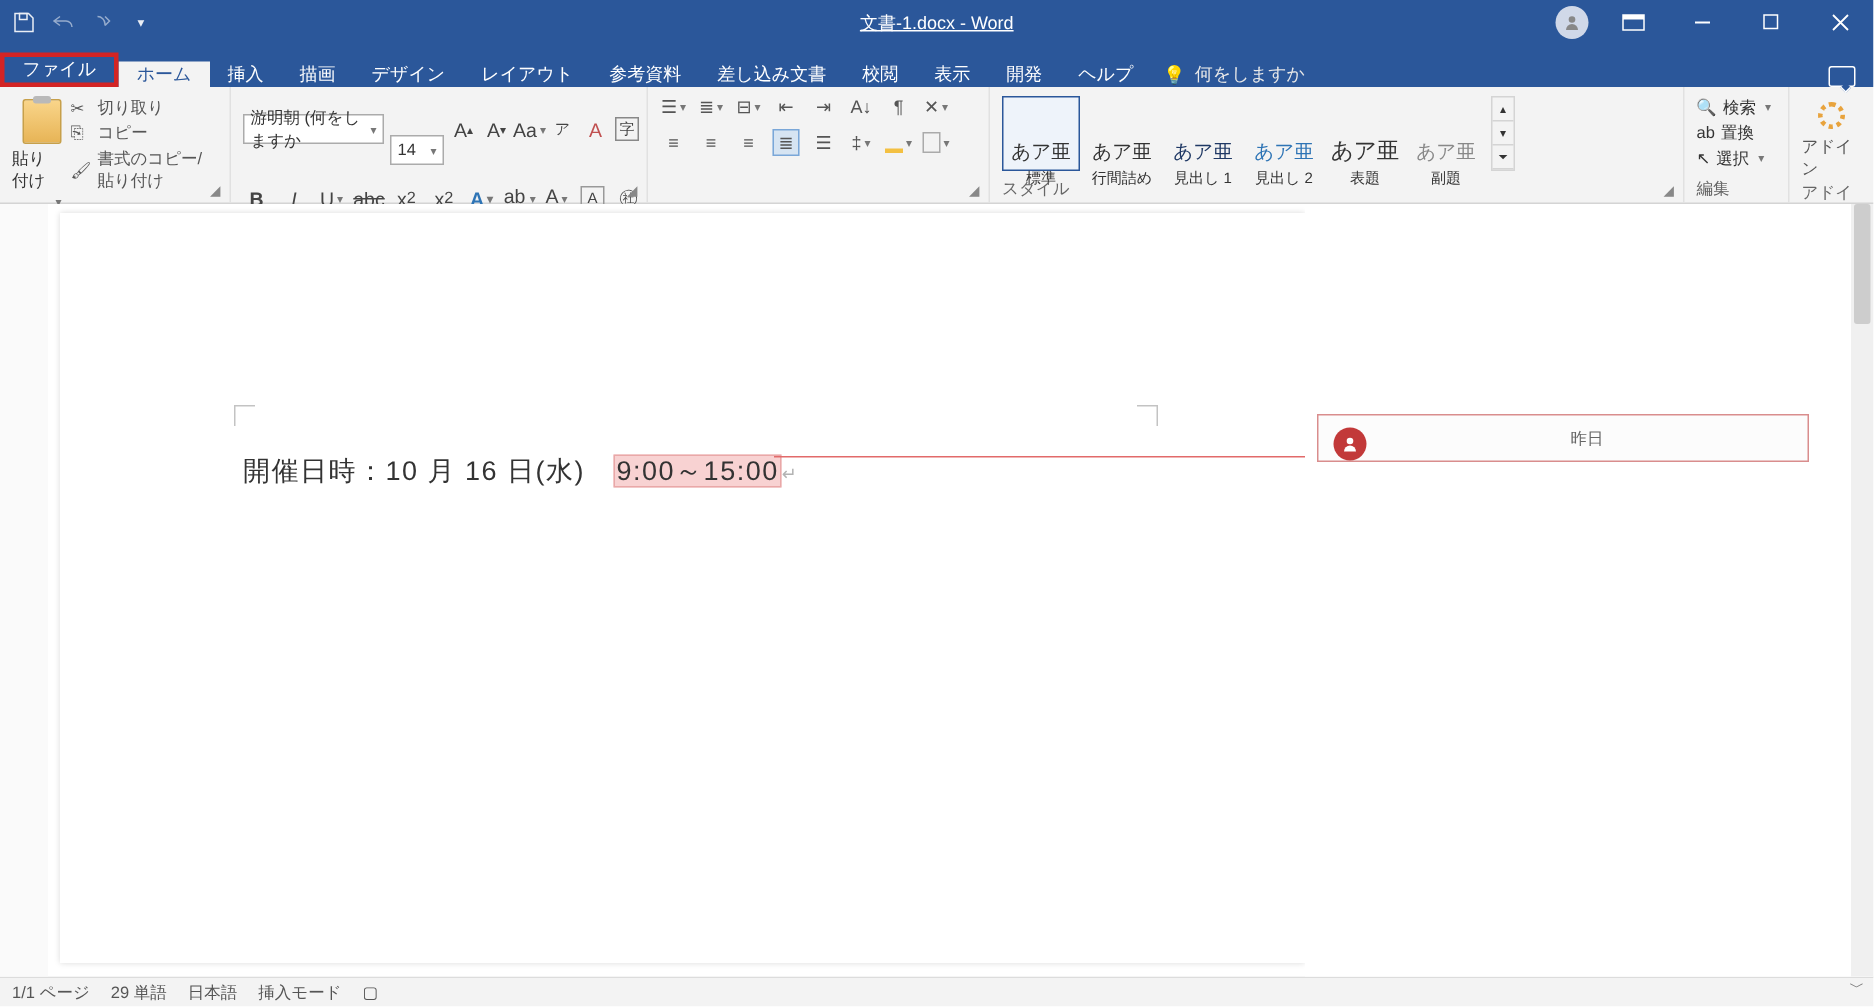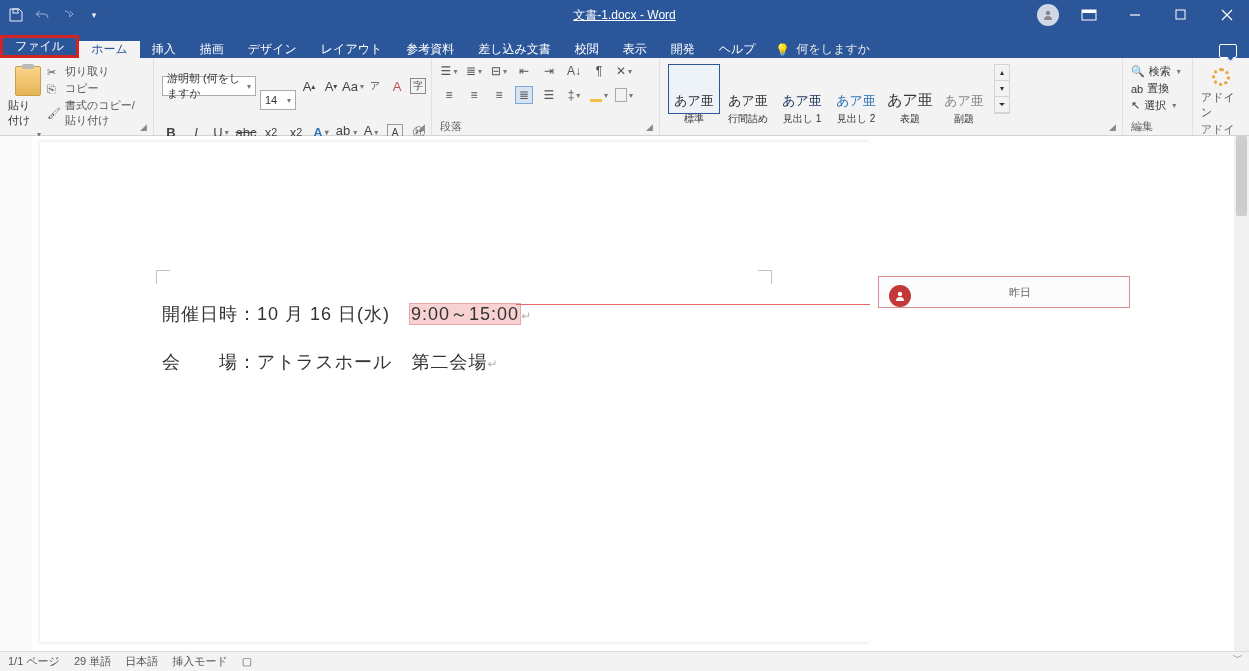--- a/index.html
+++ b/index.html
@@ -79,21 +79,21 @@
 .crop.tl { top: 128px; left: 116px; border-left: 1px solid #c3c3c3; border-top: 1px solid #c3c3c3; }
 .crop.tr { top: 128px; left: 718px; border-right: 1px solid #c3c3c3; border-top: 1px solid #c3c3c3; }
 .line1 { position: absolute; top: 160px; left: 122px; font-size: 18px; color: #333; letter-spacing: 1px; }
 .hl { background: #f8d2d2; border: 1px solid #e9a8a8; padding: 0 1px; }
 .ret { color: #b3b3b3; font-size: 12px; }
 .line2 { position: absolute; top: 208px; left: 122px; font-size: 18px; color: #333; letter-spacing: 1px; }
 .connector { position: absolute; top: 162px; left: 476px; width: 402px; height: 1px; border-top: 1px solid #e26a6a; }
 
 
 .right-col { flex: 1; position: relative; background: #fff; }
-.comment-card { position: absolute; top: 140px; left: 8px; width: 252px; border: 1px solid #d98d8d; background: #fcfcfc; font-size: 12px; }
+.comment-card { position: absolute; top: 140px; left: 8px; width: 328px; border: 1px solid #d98d8d; background: #fcfcfc; font-size: 12px; }
 .cc-top { padding: 8px 10px 6px; }
 .cc-av { width: 22px; height: 22px; border-radius: 50%; background: #c23939; color: #fff; display: inline-flex; align-items: center; justify-content: center; float: left; margin-right: 10px; }
 .cc-date { text-align: center; color: #666; font-size: 11px; }
 .cc-text { clear: both; padding: 4px 0 0 34px; color: #444; }
 .cc-actions { border-top: 1px solid #eee; background: #fbfbfb; display: flex; justify-content: flex-end; gap: 14px; padding: 6px 10px; color: #3a6ea5; }
 .cc-actions span { display: flex; align-items: center; gap: 4px; cursor: pointer; }
 .reply-icn { width: 14px; height: 11px; border: 1px solid #3a6ea5; border-radius: 2px; position: relative; }
 .reply-icn.back:before { content: "←"; position: absolute; top: -3px; left: 1px; font-size: 9px; }
 .reply-icn.chk:before { content: "✓"; position: absolute; top: -3px; left: 2px; font-size: 9px; }
 
@@ -291,21 +291,20 @@
         <div class="pb">
             <span class="bucket-box"></span>
             <span class="caret">▾</span>
           </div>
         <div class="pb">
             <span class="shade-box"></span>
             <span class="caret">▾</span>
           </div>
       </div>
     </div>
-    <div class="group-label">段落</div>
     <div class="dlg-launch">◢</div>
   </div>
 
   <div class="group" style="flex:1">
     <div class="group-body styles-body">
       <div class="style-card sel">
           <div class="style-sample">あア亜</div>
           <div>標準</div>
         </div>
       <div class="style-card">
@@ -327,20 +326,21 @@
       <div class="style-card">
           <div class="style-sample" style="color:#888">あア亜</div>
           <div>副題</div>
         </div>
       <div class="styles-more">
           <div>▴</div>
           <div>▾</div>
           <div>⏷</div>
         </div>
     </div>
+    <div class="group-label">スタイル</div>
     <div class="dlg-launch">◢</div>
   </div>
 
   <div class="group" style="width:70px">
     <div class="group-body edit-body">
       <div>
           <span>🔍</span>
           <span>検索</span>
           <span class="caret">▾</span>
         </div>
@@ -369,23 +369,20 @@
 
 <div class="doc-area">
   <div class="rulerspace"></div>
   <div class="page">
     <div class="crop tl"></div>
     <div class="crop tr"></div>
     <div class="line1">
       <span>開催日時：10 月 16 日(水)　</span><span class="hl">9:00～15:00</span><span class="ret">↵</span>
     </div>
     <div class="connector"></div>
-    <div class="line2">
-      <span>会　　場：アトラスホール　第二会場</span><span class="ret">↵</span>
-    </div>
   </div>
 
   <div class="right-col">
     <div class="comment-card">
       <div class="cc-top">
         <div class="cc-av">
             <svg width="12" height="12" viewBox="0 0 12 12">
               <circle cx="6" cy="4" r="2.2" fill="#fff"></circle>
               <path d="M2 11a4 4 0 018 0" fill="#fff"></path>
             </svg>

